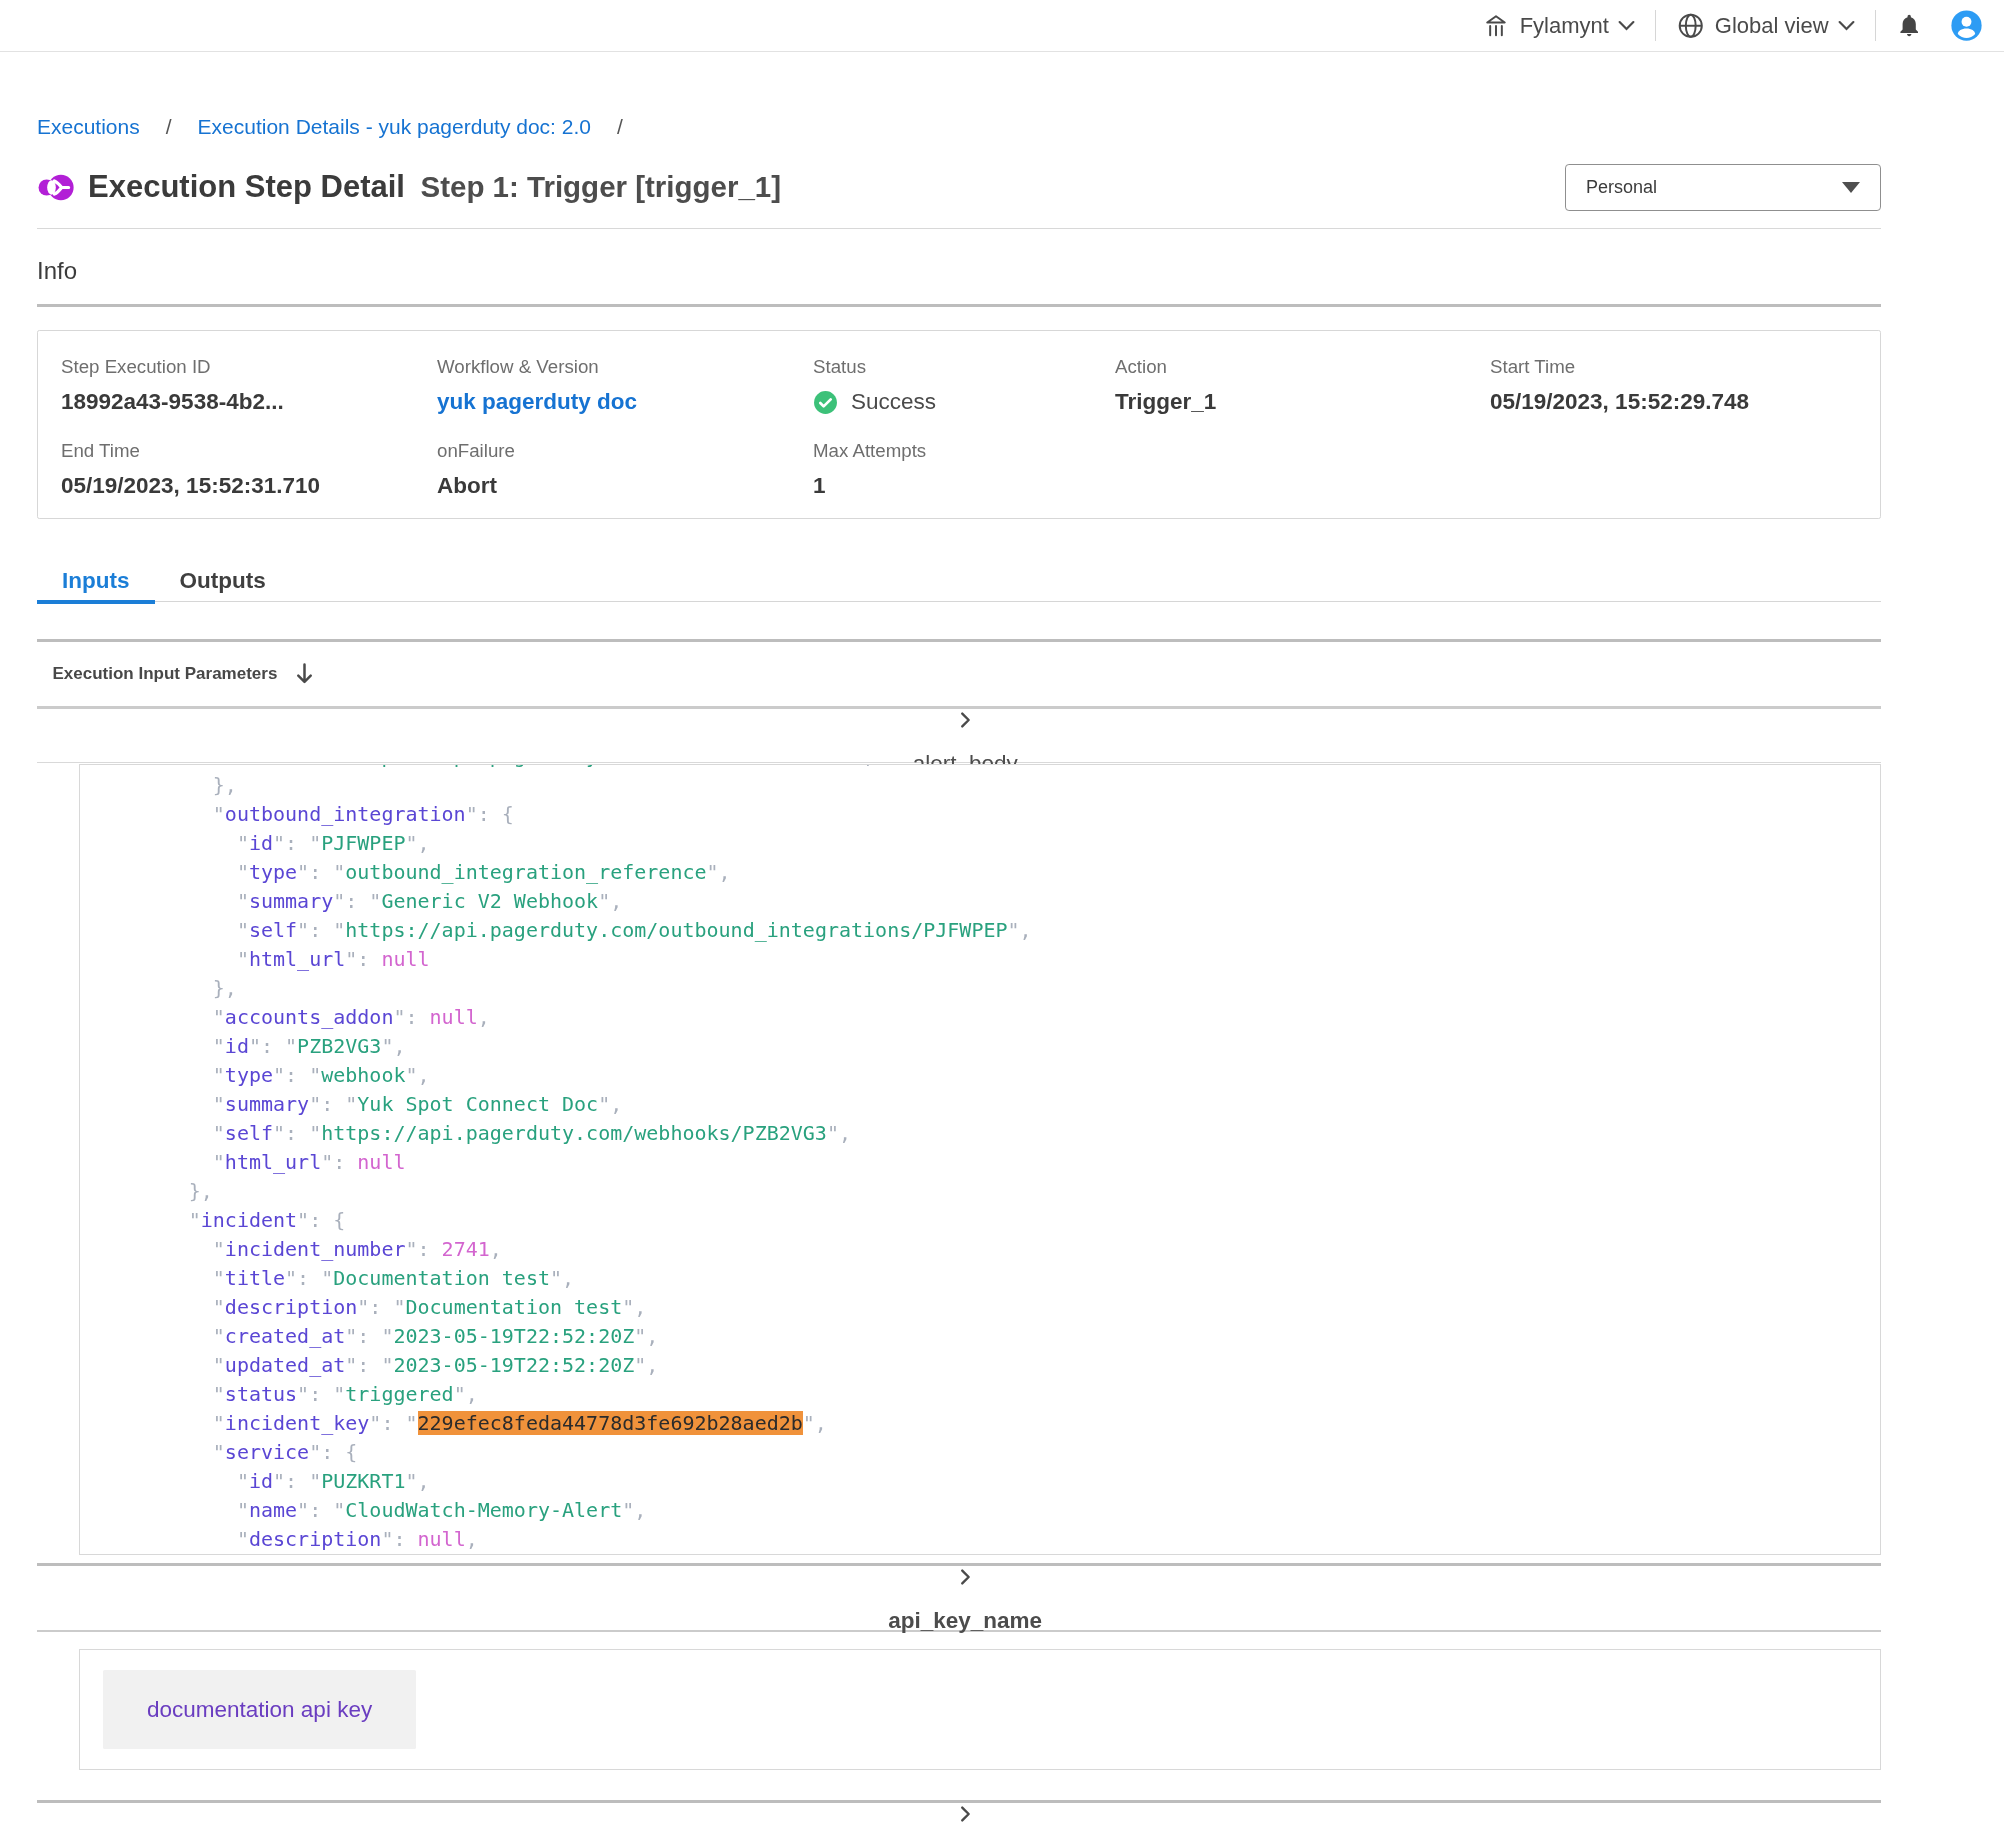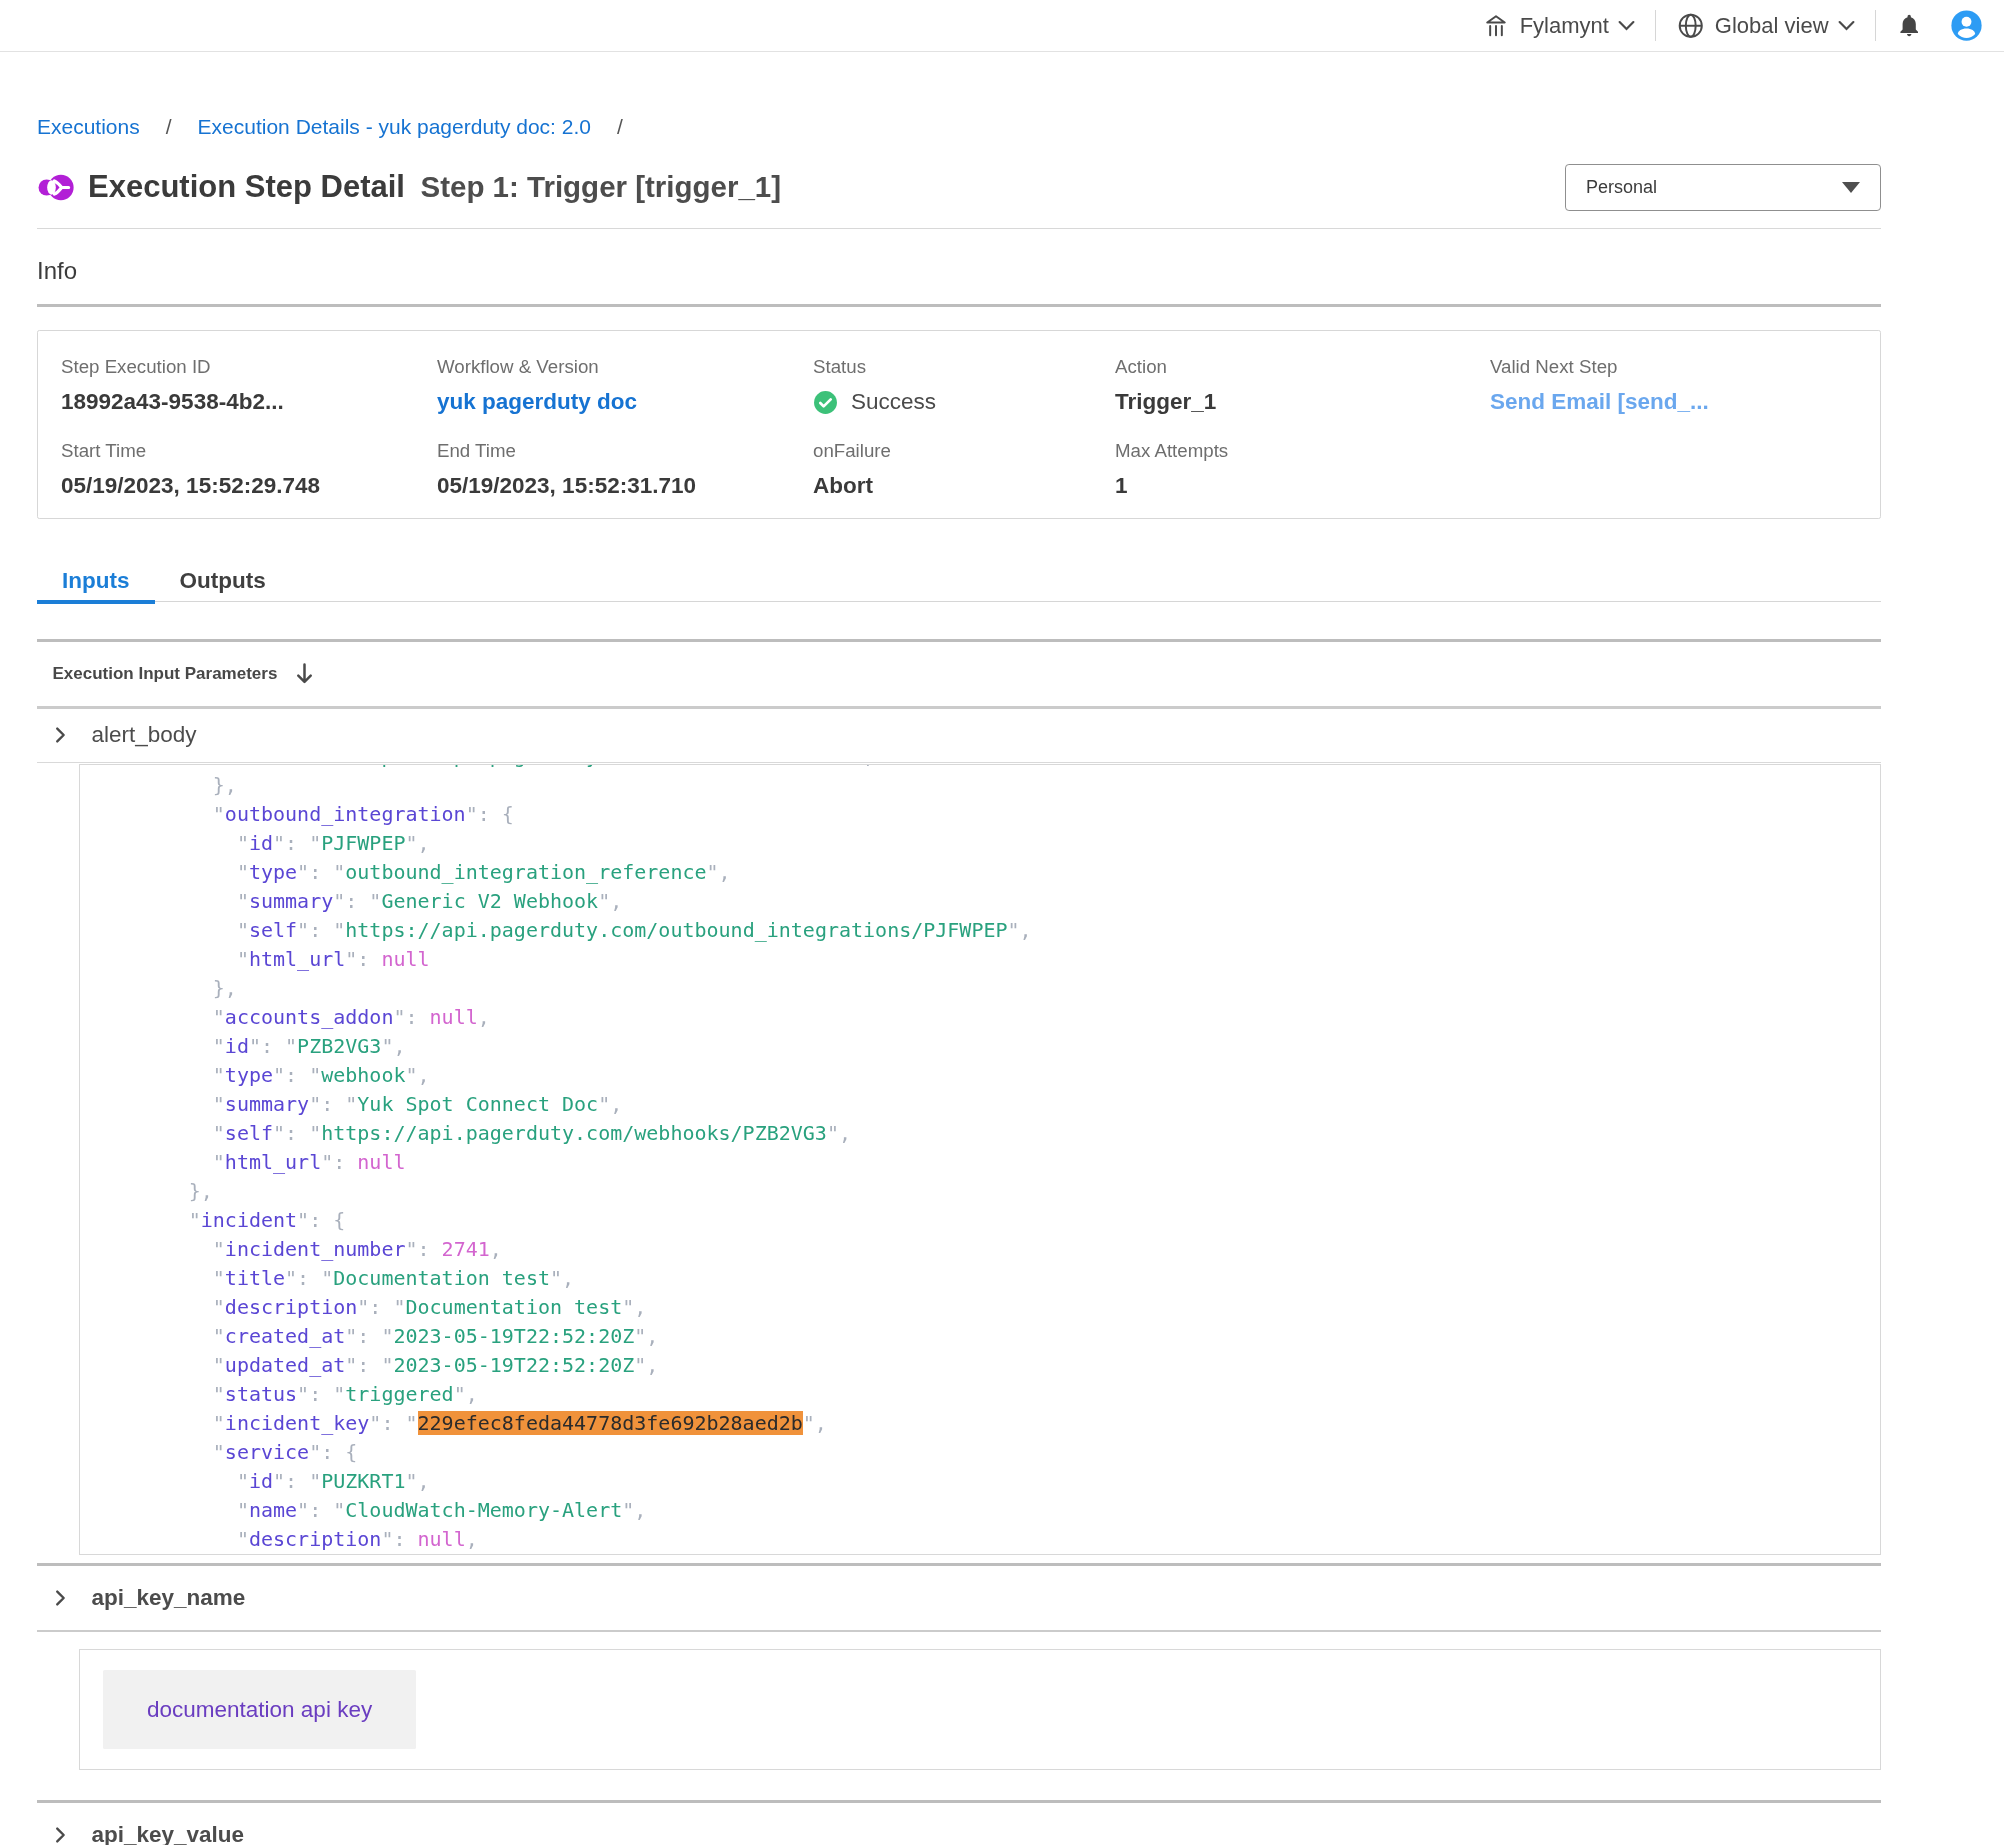--- a/index.html
+++ b/index.html
@@ -56,21 +56,21 @@
   .tabs { margin-top:42px; position:relative; display:flex; border-bottom:1.6px solid #d6d6d6; }
   .tab { padding:0 25px; height:40px; display:flex; align-items:center; cursor:pointer;
          font-size:22.5px; font-weight:700; color:#3f3f3f; position:relative; }
   .tab.active { color:#1b7ed7; }
   .tab.active::after { content:""; position:absolute; left:0; right:0; bottom:-3.1px; height:4.7px; background:#1b7ed7; }
   
   .params-top-rule { margin-top:37px; }
   .params-header { display:flex; align-items:center; gap:15.5px; padding:18.7px 0 18.7px 15.5px; }
   .params-header .txt { font-size:17px; font-weight:700; color:#484848; }
   .expand-row { display:flex; align-items:center; gap:20px; height:54px; padding-left:12.4px;
-                cursor:pointer; border-bottom:0.8px solid #d9d9d9; }
+                cursor:pointer; border-bottom:0.8px solid #d9d9d9;flex-direction:column; }
   .expand-row .name { font-size:22.5px; color:#4c4c4c; }
   .expand-row.no-border { border-bottom:none;font-weight:bold; }
   
   .code-block {
     margin:1.6px 0 0 42px; height:791px; border:0.8px solid #d8d8d8; background:#fff;
     overflow:hidden; position:relative;
   }
   .code-inner {
     font-family:"DejaVu Sans Mono", monospace; font-size:20px; line-height:29px;
     white-space:pre; padding-left:12.4px; margin-top:-23px;
@@ -187,24 +187,20 @@
           </svg>
         </span>
         <span>Success</span>
       </div>
     </div>
     <div>
       <div class="field-label">Action</div>
       <div class="field-value">Trigger_1</div>
     </div>
     <div>
-      <div class="field-label">Valid Next Step</div>
-      <div class="field-value"><a href="#" class="link-light">Send Email [send_...</a></div>
-    </div>
-    <div>
       <div class="field-label">Start Time</div>
       <div class="field-value">05/19/2023, 15:52:29.748</div>
     </div>
     <div>
       <div class="field-label">End Time</div>
       <div class="field-value">05/19/2023, 15:52:31.710</div>
     </div>
     <div>
       <div class="field-label">onFailure</div>
       <div class="field-value">Abort</div>

